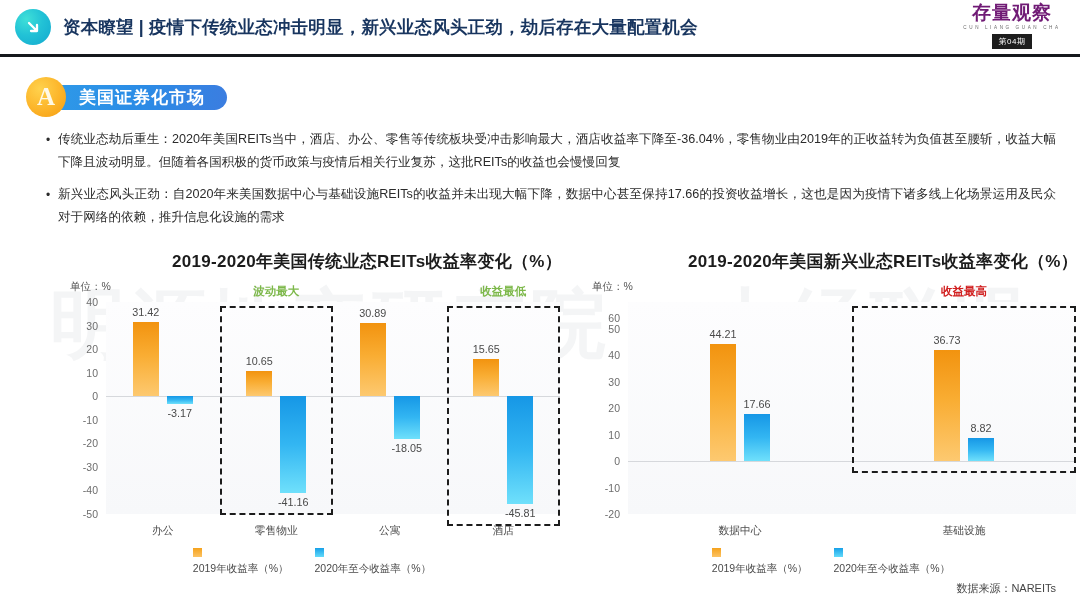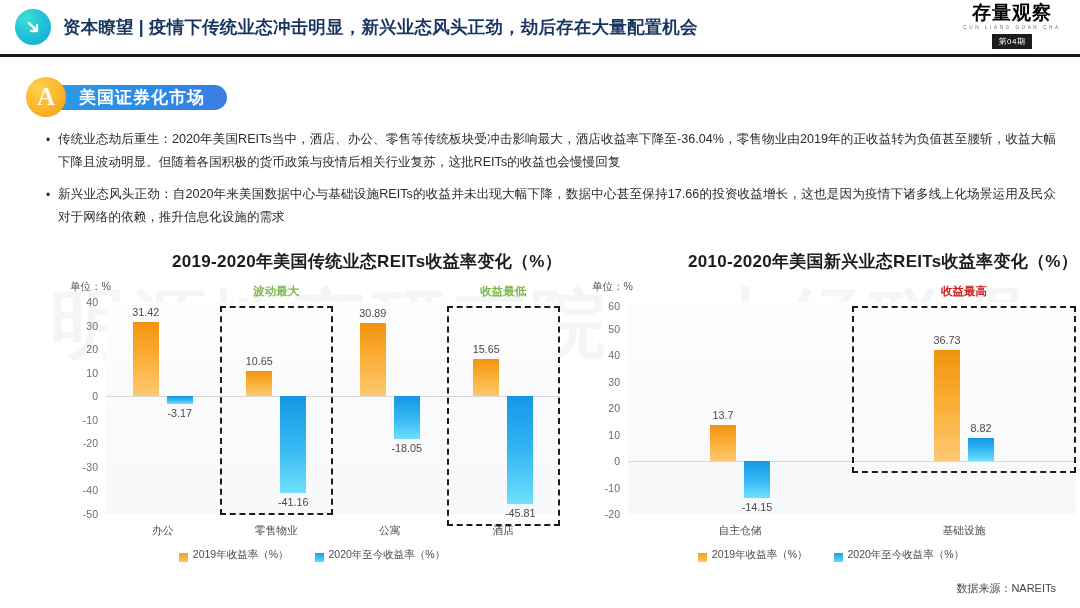--- a/index.html
+++ b/index.html
@@ -36,21 +36,21 @@
   .hdr-title {
     margin-left: 12px;
     font-size: 17.5px; font-weight: bold; color: #18355f;
     letter-spacing: 0.2px; white-space: nowrap;
   }
   .logo-block {
     position: absolute; right: 12px; top: 3px;
     width: 112px; text-align: center;
   }
   .logo-main {
-    font-size: 19px; font-weight: bold; color: #000000;
+    font-size: 19px; font-weight: bold; color: #701a75;
     letter-spacing: 1px; line-height: 1.05;
   }
   .logo-pinyin {
     font-size: 4.6px; color: #6a6a6a; letter-spacing: 2.6px;
     margin-top: 2px; transform: scaleY(1.15);
   }
   .logo-issue {
     display: inline-block; margin-top: 3px;
     background: #1d1d1d; color: #fff;
     font-size: 8px; padding: 2px 7px 2.5px 7px; letter-spacing: 0.5px;
@@ -144,21 +144,21 @@
   }
   .hilite-label {
     position: absolute; font-size: 11.5px; font-weight: bold;
     white-space: nowrap; transform: translateX(-50%);
   }
   .legend {
     position: absolute; left: 0; right: 0; top: 298px;
     display: flex; justify-content: center; gap: 26px;
     font-size: 10.5px; color: #4a4a4a;
   }
-  .legend .li { display: flex; align-items: flex-end; gap: 5px; white-space: nowrap; }
+  .legend .li { display: flex; align-items: flex-start; gap: 5px; white-space: nowrap; flex-direction: column; }
   .swatch { width: 9px; height: 9px; display: inline-block; }
   .swatch.orange { background: linear-gradient(180deg,#f5a21c,#fcc364); }
   .swatch.blue   { background: linear-gradient(180deg,#17a0e8,#63dbfa); }
 
   .source {
     position: absolute; right: 24px; bottom: 12px;
     font-size: 11px; color: #444; white-space: nowrap;
   }
 </style>
 </head>
@@ -263,43 +263,43 @@
         <span>2019年收益率（%）</span>
       </div>
       <div class="li">
         <span class="swatch blue"></span>
         <span>2020年至今收益率（%）</span>
       </div>
     </div>
   </div>
 
   <div class="chart right">
-    <div class="ch-title">2010-2020年美国新兴业态REITs收益率变化（%）</div>
+    <div class="ch-title">2019-2020年美国新兴业态REITs收益率变化（%）</div>
     <div class="ch-unit">单位：%</div>
     <div class="plot">
       <div class="yaxis">
-          <div class="ytick" style="top: 4px; margin-left: 28px;">60</div>
+          <div class="ytick" style="top: 16px; margin-left: 28px;">60</div>
           <div class="ytick" style="top: 26.5px;">50</div>
           <div class="ytick" style="top: 53px;">40</div>
           <div class="ytick" style="top: 79.5px;">30</div>
           <div class="ytick" style="top: 106px;">20</div>
           <div class="ytick" style="top: 132.5px;">10</div>
           <div class="ytick" style="top: 159px;">0</div>
           <div class="ytick" style="top: 185.5px;">-10</div>
           <div class="ytick" style="top: 212px;">-20</div>
         </div>
       <div class="panel">
         <div class="zeroline" style="top: 159px;"></div>
         <div class="groups">
             <div class="group">
-              <div class="bar orange" style="top: 122.695px; height: 36.305px; left: calc(50% - 30px);"></div>
-              <div class="vlabel" style="left: calc(50% - 17px); top: 106.695px;">13.7</div>
-              <div class="bar blue" style="top: 159px; height: 37.4975px; left: calc(50% + 4px);"></div>
-              <div class="vlabel" style="left: calc(50% + 17px); top: 199.498px;">-14.15</div>
-              <div class="catlabel">自主仓储</div>
+              <div class="bar orange" style="top: 41.8435px; height: 117.156px; left: calc(50% - 30px);"></div>
+              <div class="vlabel" style="left: calc(50% - 17px); top: 25.8435px;">44.21</div>
+              <div class="bar blue" style="top: 112.201px; height: 46.799px; left: calc(50% + 4px);"></div>
+              <div class="vlabel" style="left: calc(50% + 17px); top: 96.201px;">17.66</div>
+              <div class="catlabel">数据中心</div>
             </div>
             <div class="group">
               <div class="bar orange" style="top: 47.8325px; height: 111.168px; left: calc(50% - 30px);"></div>
               <div class="vlabel" style="left: calc(50% - 17px); top: 31.8325px;">36.73</div>
               <div class="bar blue" style="top: 135.627px; height: 23.373px; left: calc(50% + 4px);"></div>
               <div class="vlabel" style="left: calc(50% + 17px); top: 119.627px;">8.82</div>
               <div class="catlabel">基础设施</div>
             </div>
           </div>
         <div class="hilites">

